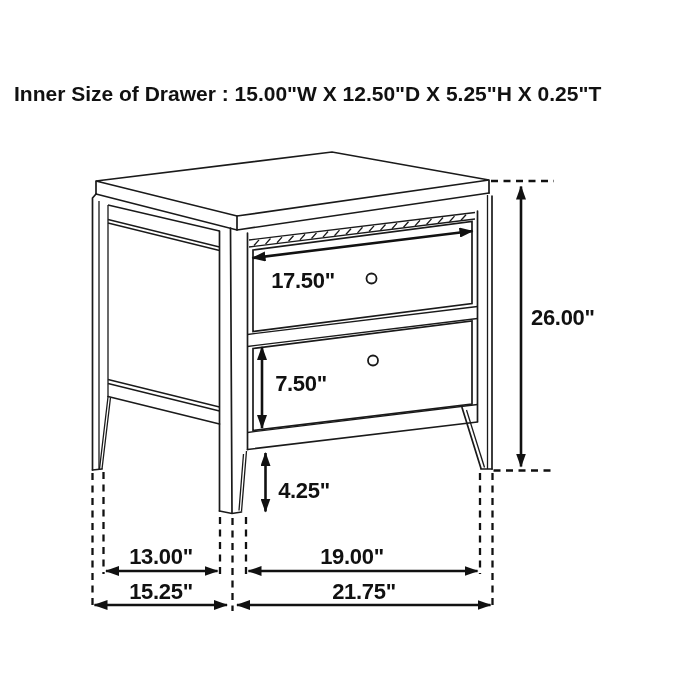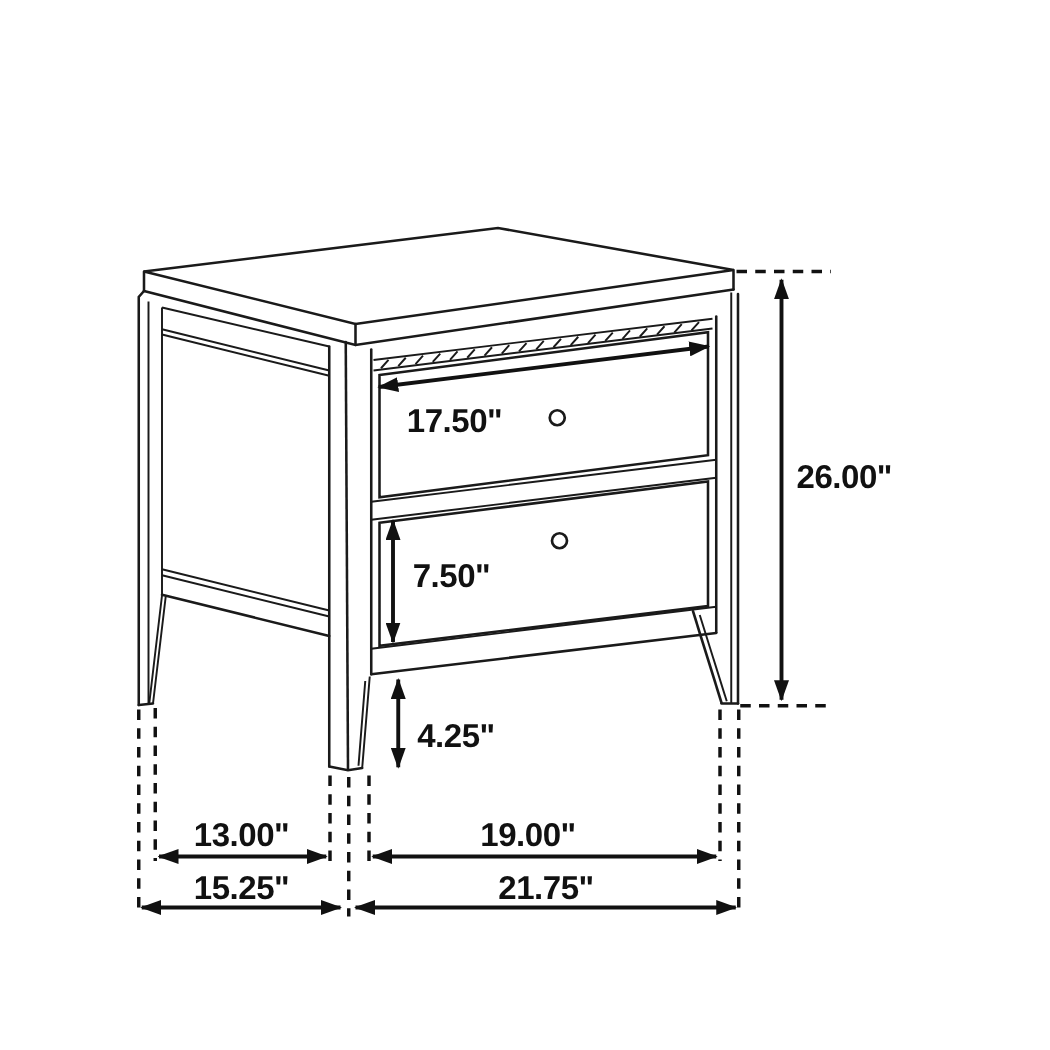--- a/index.html
+++ b/index.html
@@ -16,20 +16,21 @@
   .knob{fill:#fff;stroke:#1a1a1a;stroke-width:1.8;}
   .dimtxt{font-family:"Liberation Sans",sans-serif;font-size:22px;font-weight:700;fill:#111;
           letter-spacing:-0.3px;}
   .mid{text-anchor:middle;}
 </style>
 </head>
 <body>
 
 <div id="stage">
 
+  <div id="title">Inner Size of Drawer : 15.00"W X 12.50"D X 5.25"H X 0.25"T</div>
 
   <svg width="700" height="700" viewBox="0 0 700 700">
     <defs>
       <marker id="ah" viewBox="0 0 14 10" refX="13" refY="5" markerWidth="14" markerHeight="10" orient="auto-start-reverse" markerUnits="userSpaceOnUse">
         <path d="M0,0 L14,5 L0,10 Z" fill="#111"></path>
       </marker>
     </defs>
 
     <g>
       <polygon class="face" points="96,181 332,152 489,180 237,216"></polygon>

